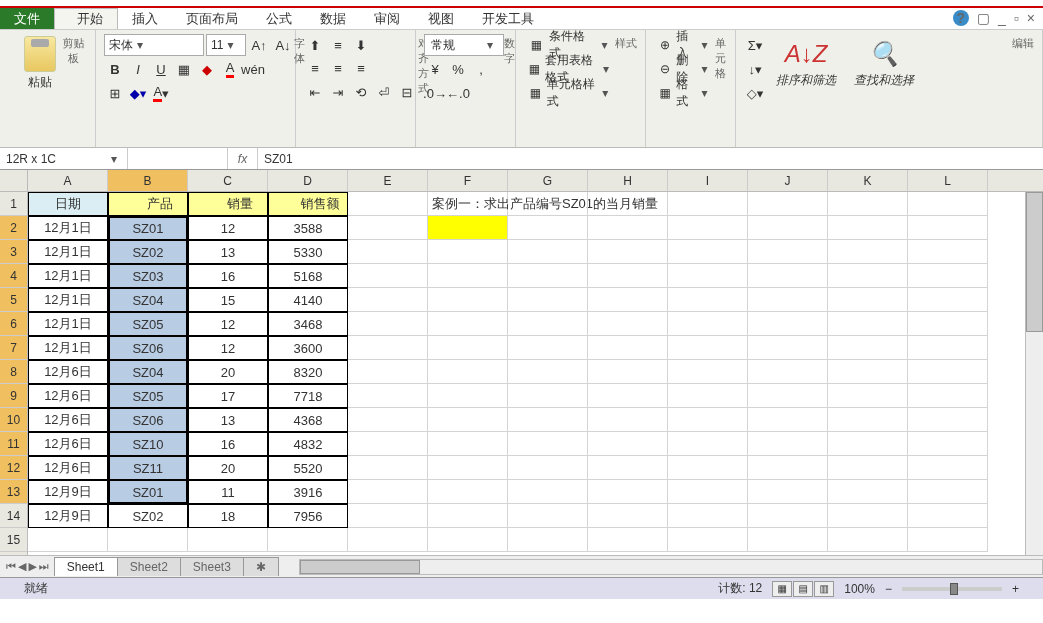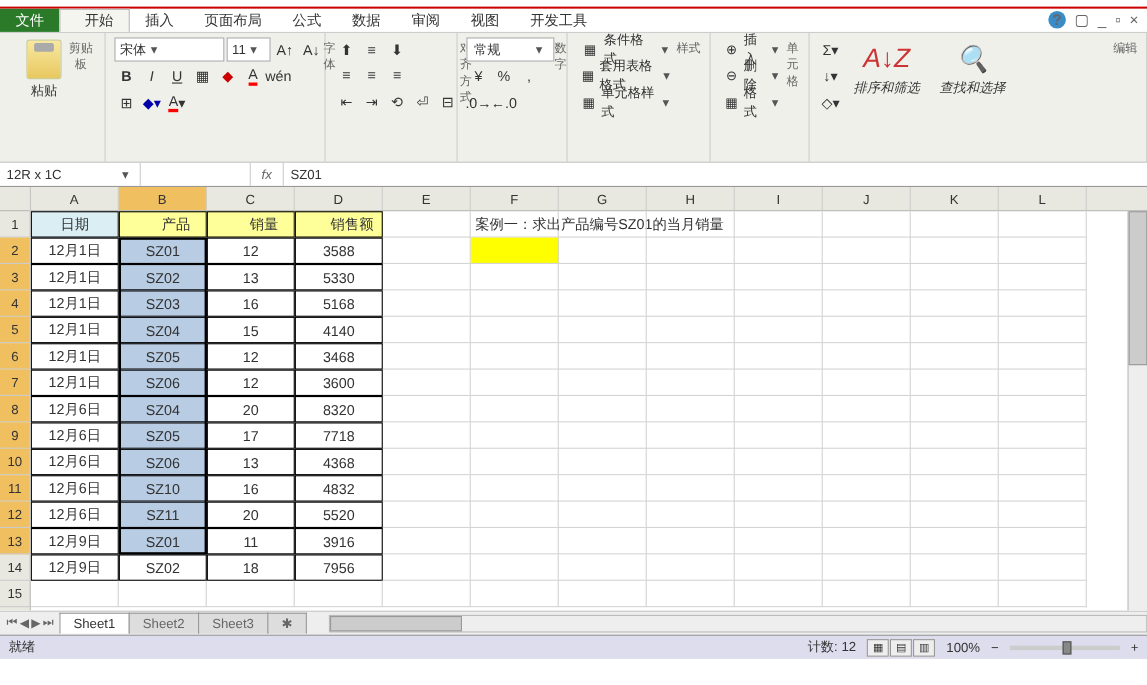--- a/index.html
+++ b/index.html
@@ -57,21 +57,21 @@
 .cE{width:80px;}.cF{width:80px;}.cG{width:80px;}.cH{width:80px;}
 .cI{width:80px;}.cJ{width:80px;}.cK{width:80px;}.cL{width:80px;}
 .sel-border{position:absolute;border:2px solid #000;pointer-events:none;}
 .sheet-tabs{height:22px;background:#eee;display:flex;align-items:center;border-top:1px solid #bbb;}
 .tab-nav{display:flex;gap:2px;padding:0 6px;}
 .tab-nav span{cursor:pointer;color:#666;font-size:11px;}
 .sheet-tab{padding:2px 12px;background:#fff;border:1px solid #999;border-bottom:none;font-size:12px;margin-left:-1px;cursor:pointer;}
 .sheet-tab.inactive{background:#ddd;color:#666;}
 .hscroll{flex:1;height:16px;background:#eee;margin-left:20px;position:relative;border:1px solid #bbb;}
 .hscroll-thumb{position:absolute;left:0;width:120px;height:100%;background:#ccc;border:1px solid #999;}
-.statusbar{height:22px;background:#dde;display:flex;align-items:center;justify-content:space-between;padding:0 8px;border-top:1px solid #999;font-size:12px;}
+.statusbar{height:22px;background:#dde;display:flex;align-items:center;justify-content:space-between;padding:0 24px;border-top:1px solid #999;font-size:12px;}
 .status-right{display:flex;align-items:center;gap:10px;}
 .view-btns{display:flex;gap:1px;}
 .view-btn{width:20px;height:16px;border:1px solid #999;background:#eee;cursor:pointer;display:flex;align-items:center;justify-content:center;font-size:10px;}
 .zoom-slider{width:100px;height:4px;background:#ccc;position:relative;}
 .zoom-thumb{position:absolute;left:48px;top:-4px;width:8px;height:12px;background:#888;border:1px solid #555;}
 .vscroll{position:absolute;right:0;top:22px;width:18px;bottom:0;background:#eee;border-left:1px solid #bbb;}
 .vscroll-thumb{position:absolute;top:0;width:100%;height:140px;background:#ccc;border:1px solid #999;}
 </style>
 </head>
 <body>

